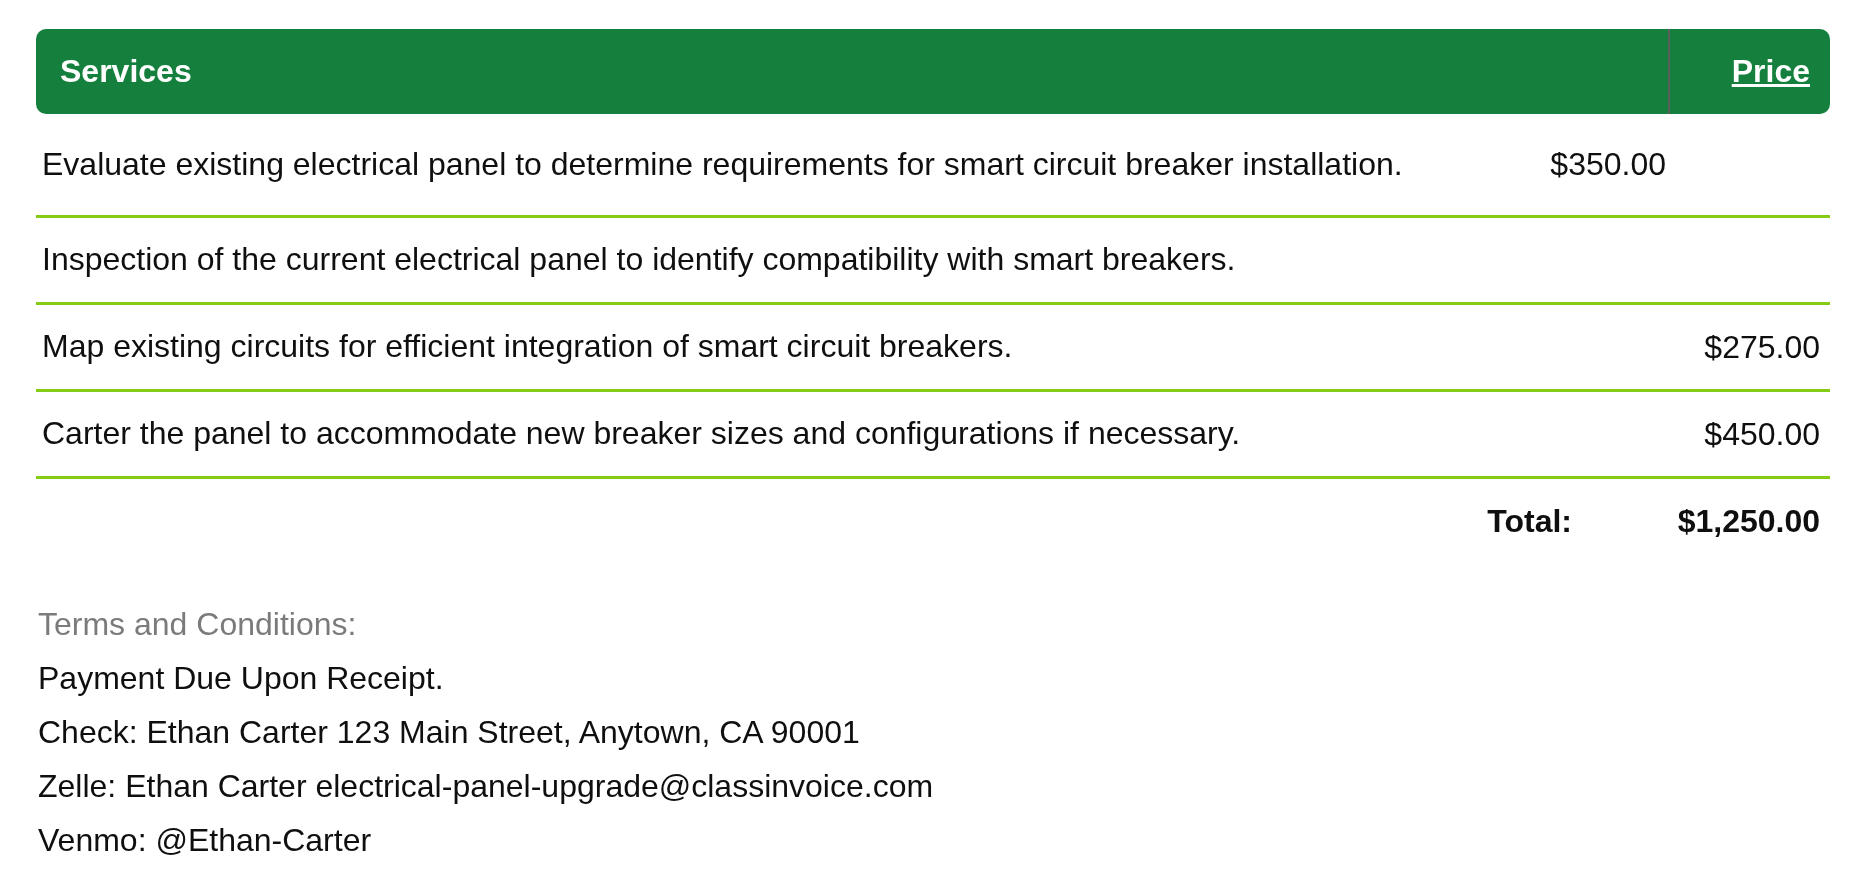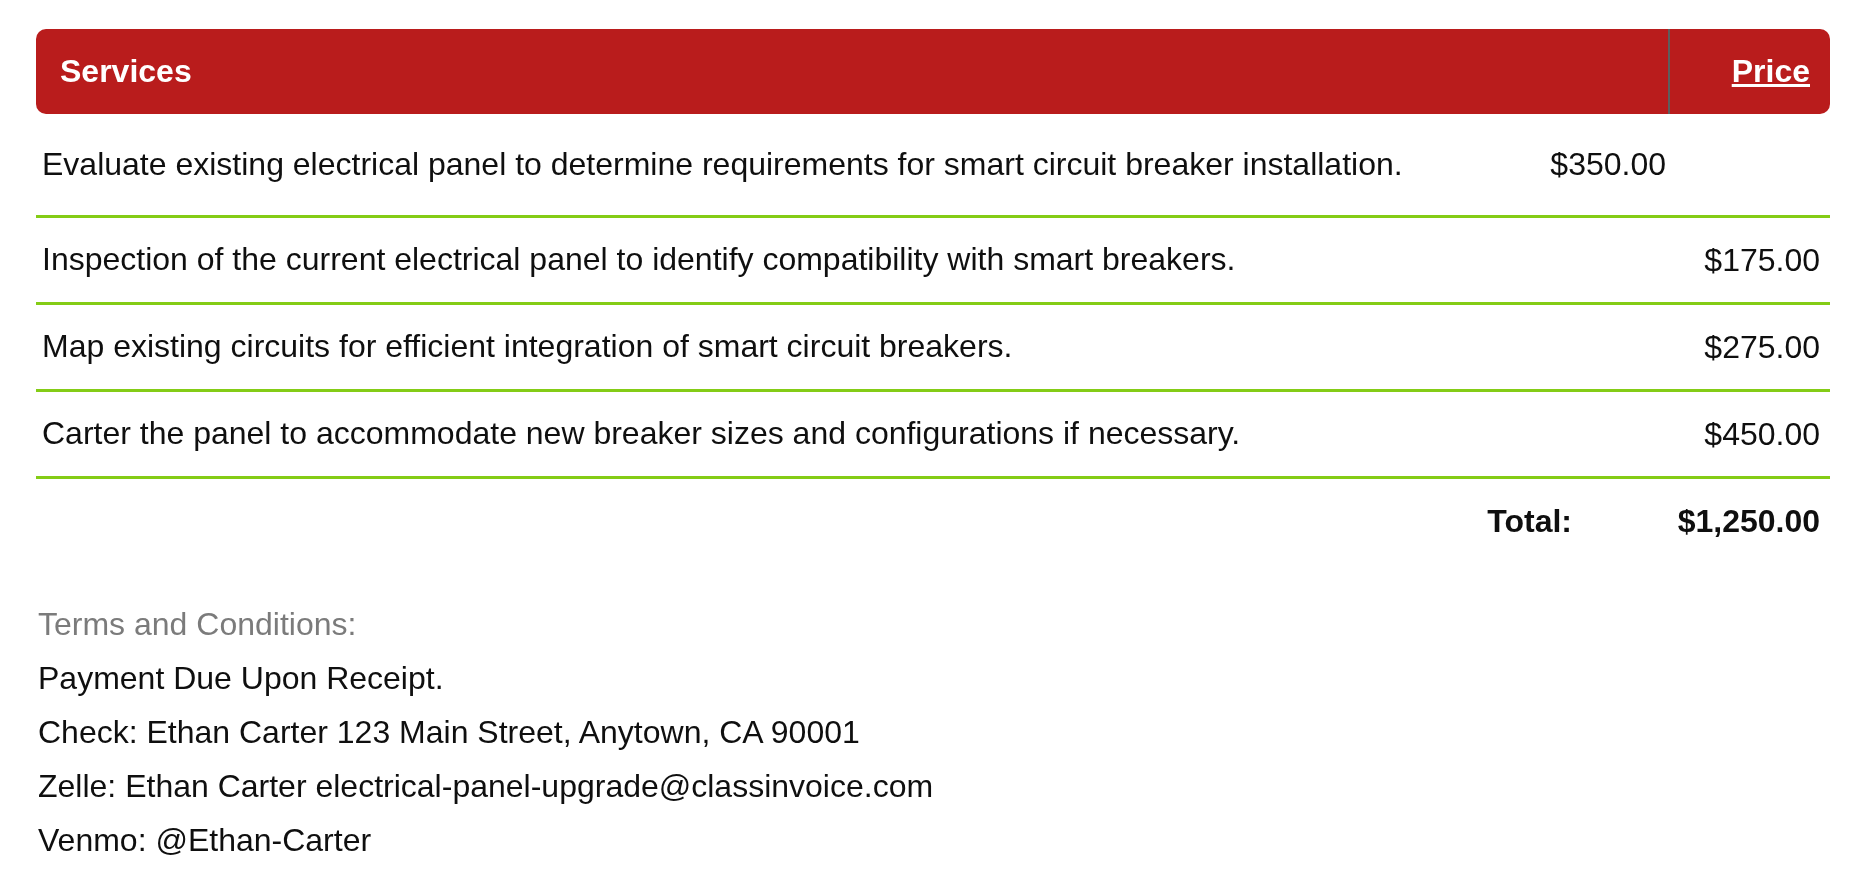--- a/index.html
+++ b/index.html
@@ -14,21 +14,21 @@
   .invoice {
     padding: 29px 38px 0 36px;
   }
   .table { width: 100%; }
 
   
   .thead {
     display: flex;
     align-items: stretch;
     height: 85px;
-    background: #b91c1c;
+    background: #15803d;
     border-radius: 10px;
     color: #ffffff;
     font-weight: bold;
     font-size: 32px;
   }
   .th-services {
     flex: 1;
     display: flex;
     align-items: center;
     padding-left: 24px;
@@ -111,21 +111,20 @@
       <div class="th-price">Price</div>
     </div>
 
     <div class="row row-tall">
       <div class="td-desc">Evaluate existing electrical panel to determine requirements for smart circuit breaker installation.</div>
       <div class="td-price">$350.00</div>
     </div>
 
     <div class="row row-std">
       <div class="td-desc">Inspection of the current electrical panel to identify compatibility with smart breakers.</div>
-      <div class="td-price">$175.00</div>
     </div>
 
     <div class="row row-std">
       <div class="td-desc">Map existing circuits for efficient integration of smart circuit breakers.</div>
       <div class="td-price">$275.00</div>
     </div>
 
     <div class="row row-std">
       <div class="td-desc">Carter the panel to accommodate new breaker sizes and configurations if necessary.</div>
       <div class="td-price">$450.00</div>

